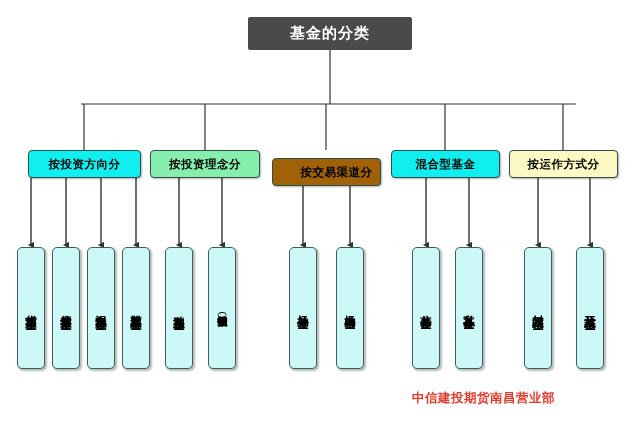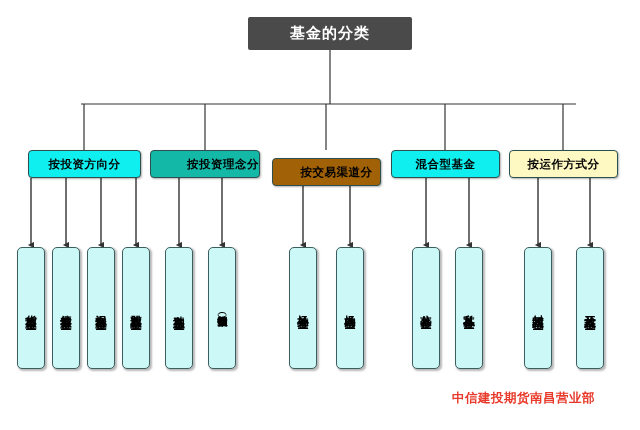--- a/index.html
+++ b/index.html
@@ -128,21 +128,21 @@
   </svg>
 
   <div class="root-title-box" style="left: 248px; top: 17px; width: 164px; height: 33px; background: rgb(74, 74, 74); color: rgb(255, 255, 255);">
     <span>基金的分类</span>
   </div>
 
   <div id="category-layer">
       <div class="cat-box" style="left: 28px; top: 150px; width: 113px; height: 28px; background: rgb(16, 239, 239); border-color: rgb(45, 79, 79);">
         <span>按投资方向分</span>
       </div>
-      <div class="cat-box" style="left: 150px; top: 150px; width: 110px; height: 28px; background: #14b8a6; border-color: rgb(45, 79, 79); justify-content: flex-end;">
+      <div class="cat-box" style="left: 150px; top: 150px; width: 110px; height: 28px; background: #86efac; border-color: rgb(45, 79, 79);">
         <span>按投资理念分</span>
       </div>
       <div class="cat-box" style="left: 272px; top: 158px; width: 109px; height: 28px; background: #a16207; border-color: rgb(45, 79, 79); padding-left: 20px;">
         <span>按交易渠道分</span>
       </div>
       <div class="cat-box" style="left: 391px; top: 150px; width: 109px; height: 28px; background: rgb(16, 239, 239); border-color: rgb(45, 79, 79);">
         <span>混合型基金</span>
       </div>
       <div class="cat-box" style="left: 509px; top: 150px; width: 109px; height: 28px; background: #fef9c3; border-color: rgb(45, 79, 79);">
         <span>按运作方式分</span>
@@ -180,16 +180,16 @@
         <span class="leaf-text">私募基金</span>
       </div>
       <div class="leaf-box" style="left: 524px; top: 247px; width: 28px; height: 122px; background: rgb(205, 248, 248); border-color: rgb(59, 94, 94);">
         <span class="leaf-text">封闭式基金</span>
       </div>
       <div class="leaf-box" style="left: 576px; top: 247px; width: 28px; height: 122px; background: rgb(205, 248, 248); border-color: rgb(59, 94, 94);">
         <span class="leaf-text">开放式基金</span>
       </div>
     </div>
 
-  <div class="footer-note" style="left: 412px; top: 390px; color: rgb(232, 57, 42); margin-left: 40px;">
+  <div class="footer-note" style="left: 412px; top: 390px; color: rgb(232, 57, 42);">
     <span>中信建投期货南昌营业部</span>
   </div>
 </div>
 
 </body></html>

